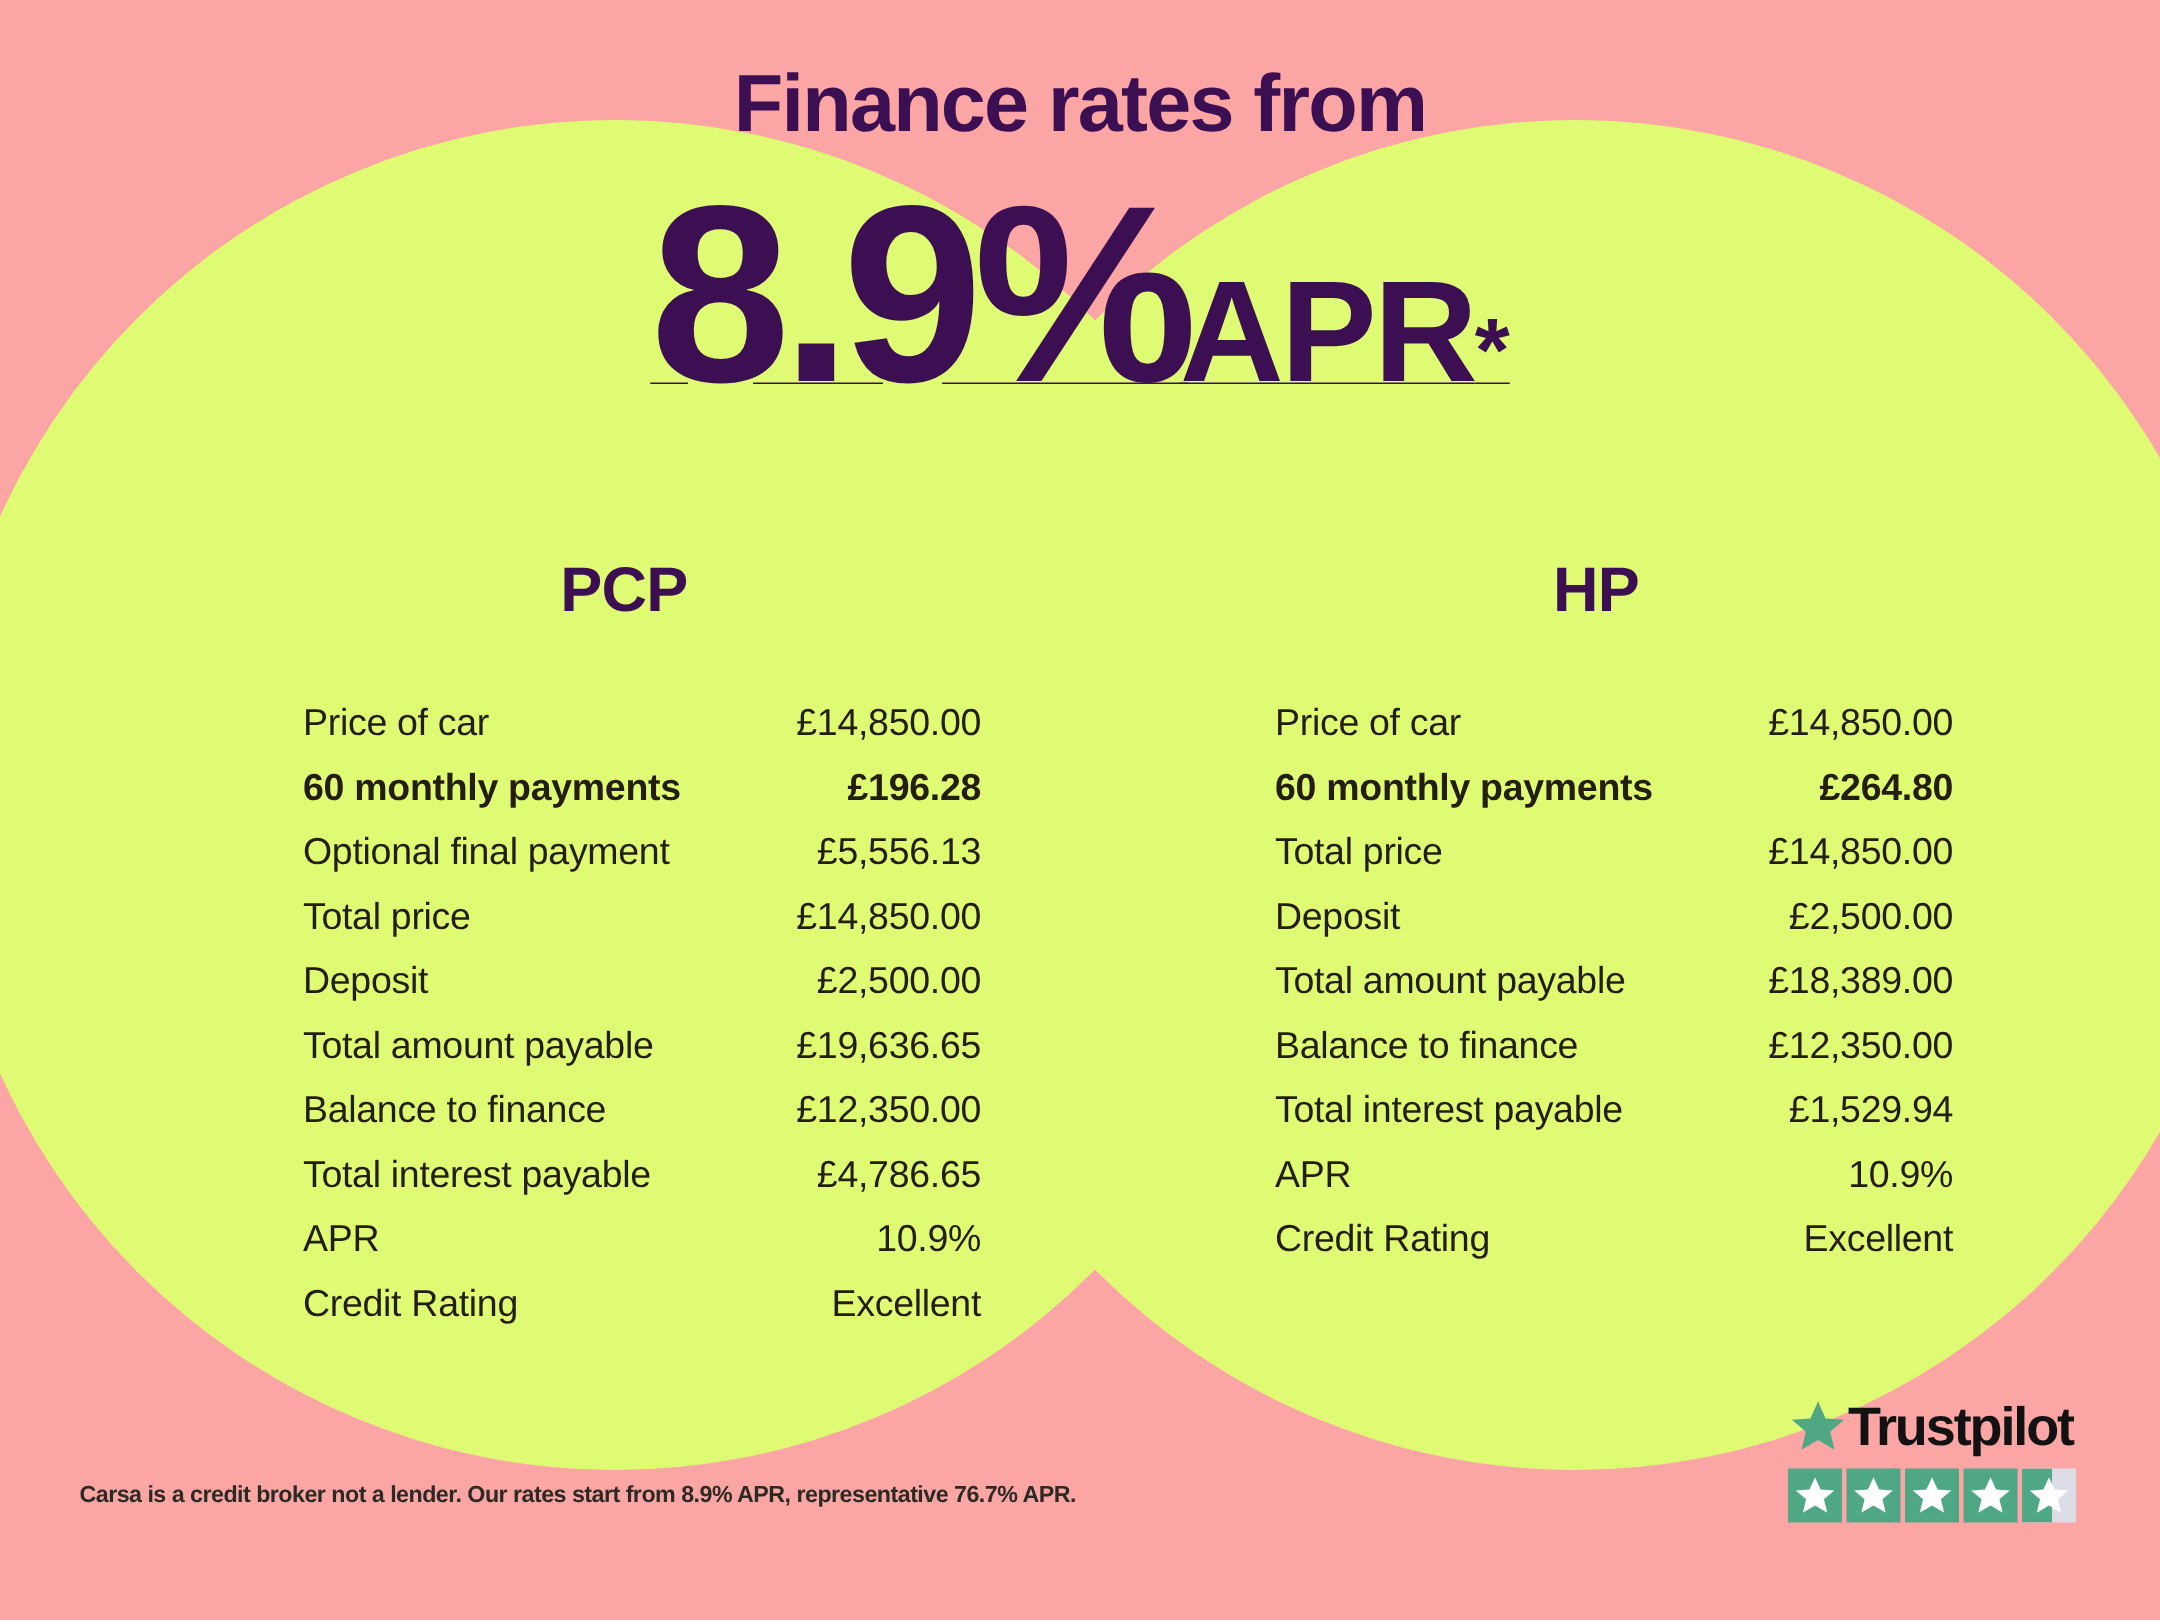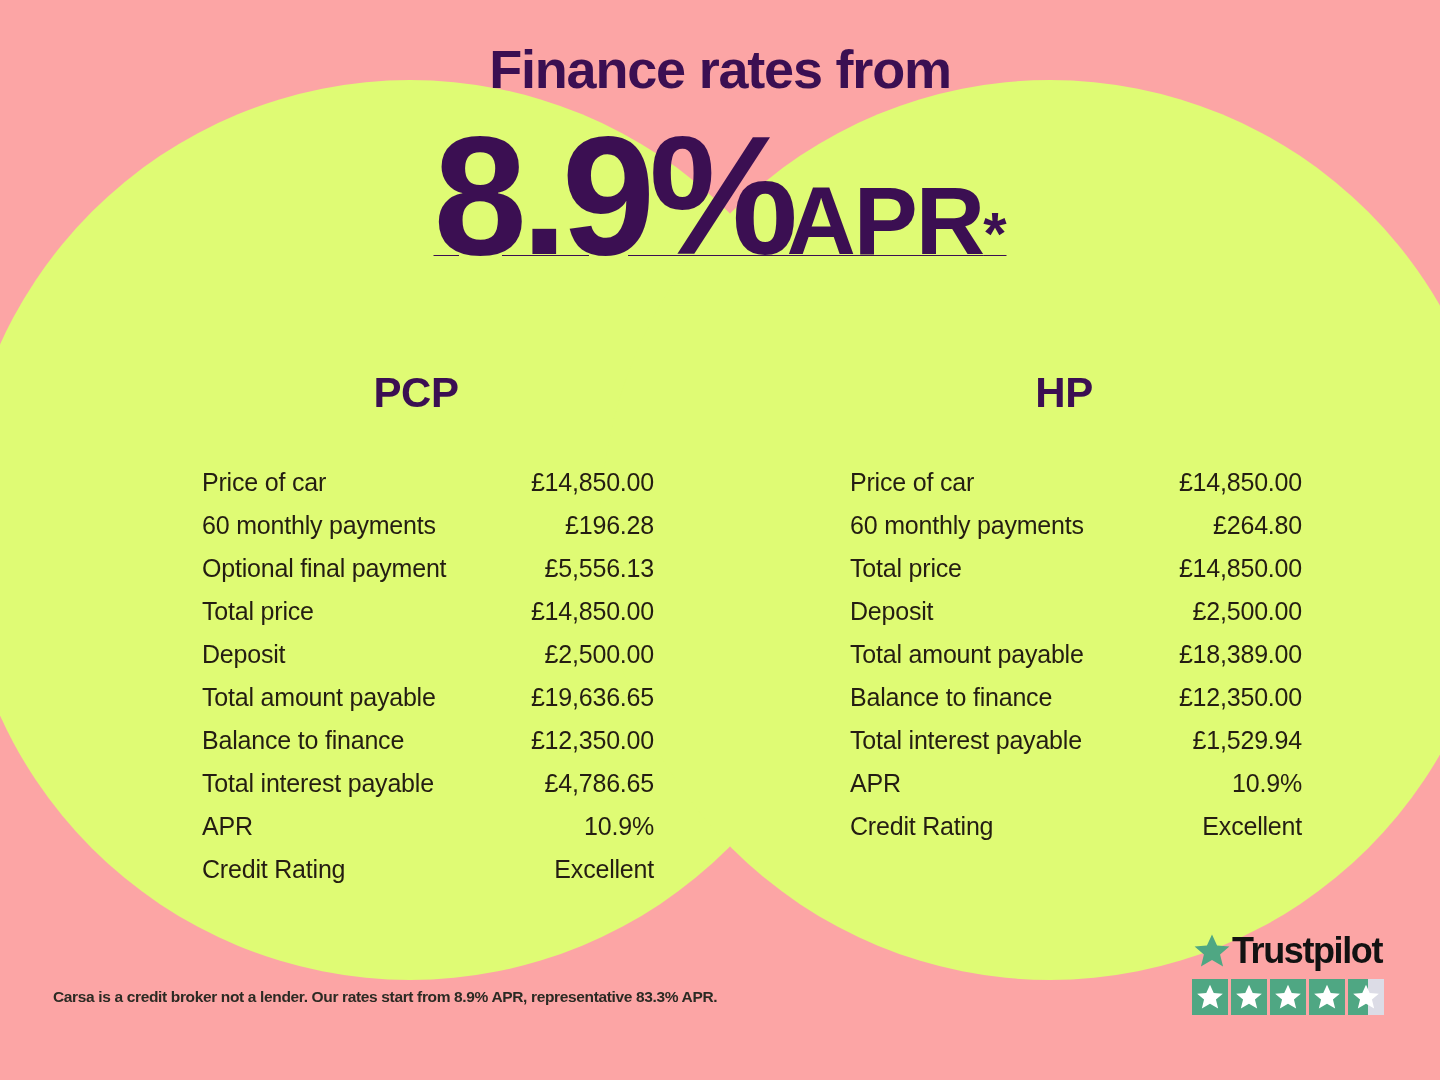--- a/index.html
+++ b/index.html
@@ -116,21 +116,21 @@
     align-items: flex-end;
     justify-content: space-between;
     height: 43px;
     color: #241d12;
     font-size: 25px;
     letter-spacing: -0.2px;
     margin-left: 24px;
   }
   .row .label { text-align: left; white-space: nowrap; }
   .row .value { text-align: right; white-space: nowrap; }
-  .row.bold { font-weight: 400; gap: 42px; }
+  .row.bold { font-weight: 700; gap: 42px; }
 
   
   .disclaimer {
     position: absolute;
     left: 53px;
     top: 985px;
     width: 760px;
     font-size: 15.5px;
     font-weight: 600;
     line-height: 1.55;
@@ -285,21 +285,21 @@
           <span class="value">10.9%</span>
         </div>
         <div class="row">
           <span class="label">Credit Rating</span>
           <span class="value">Excellent</span>
         </div>
       </div>
     </div>
 
     <div class="disclaimer">
-      <div>Carsa is a credit broker not a lender. Our rates start from 8.9% APR, representative 83.3% APR.</div>
+      <div>Carsa is a credit broker not a lender. Our rates start from 8.9% APR, representative 76.7% APR.</div>
     </div>
 
     <div class="trustpilot">
       <div class="tp-wordmark">
         <svg class="tp-logo-star" viewBox="0 0 24 24">
           <polygon points="12,1.5 15.2,8.6 23,9.2 17.1,14.2 19,21.8 12,17.7 5,21.8 6.9,14.2 1,9.2 8.8,8.6" fill="#4fa783"></polygon>
         </svg>
         <span class="tp-name">Trustpilot</span>
       </div>
       <div class="tp-stars">

